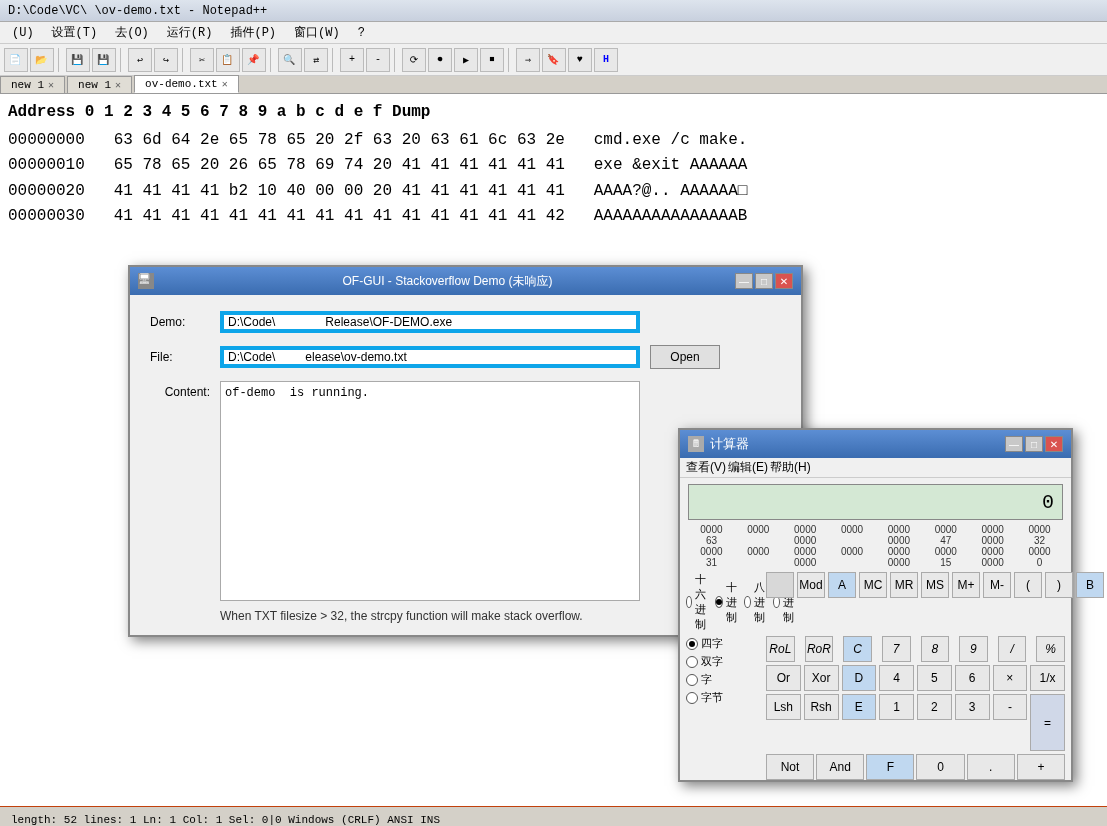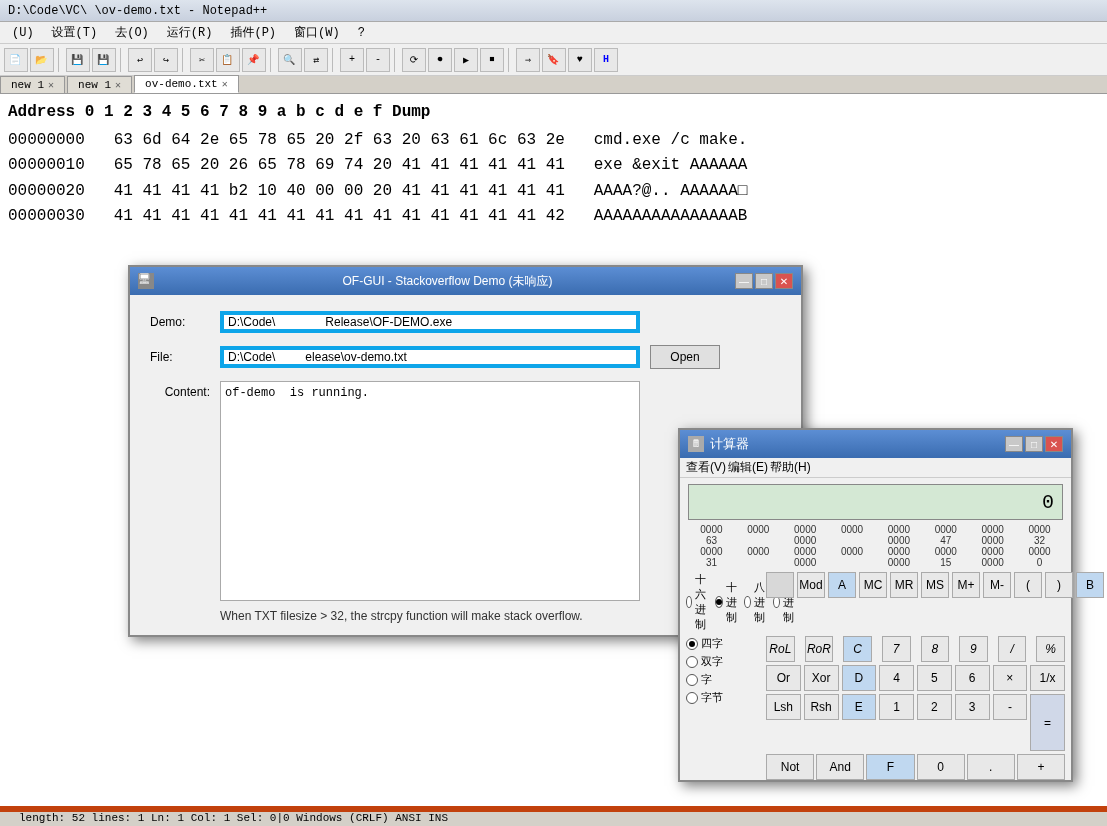--- a/index.html
+++ b/index.html
@@ -270,25 +270,25 @@
     .cbtn.blue { background: #c0d8f0; }
 
     
     .npp-statusbar {
       position: absolute;
       bottom: 0;
       left: 0;
       right: 0;
       height: 20px;
       background: #d4d0c8;
-      border-top: 6px solid #c2410c;
+      border-top: 1px solid #c2410c;
       font-size: 11px;
       display: flex;
-      align-items: flex-start;
-      padding: 0 19px;
+      align-items: flex-end;
+      padding: 0 11px;
       gap: 20px;
     }
   </style>
 </head>
 <body>
 
 <div class="npp-window">
 
   <div class="npp-titlebar">
     <span>D:\Code\VC\         \ov-demo.txt - Notepad++</span>
@@ -558,21 +558,21 @@
         <div class="cbtn">Lsh</div>
         <div class="cbtn">Rsh</div>
         <div class="cbtn blue">E</div>
         <div class="cbtn">1</div>
         <div class="cbtn">2</div>
         <div class="cbtn">3</div>
         <div class="cbtn">-</div>
         <div class="cbtn" style="height:57px; background:#d0d8e8;">=</div>
       </div>
 
-      <div style="display:flex; gap:2px;">
+      <div style="display:flex; gap:2px;justify-content:flex-end;">
         <div class="cbtn">Not</div>
         <div class="cbtn">And</div>
         <div class="cbtn blue">F</div>
         <div class="cbtn">0</div>
         <div class="cbtn">.</div>
         <div class="cbtn">+</div>
       </div>
     </div>
   </div>
 

